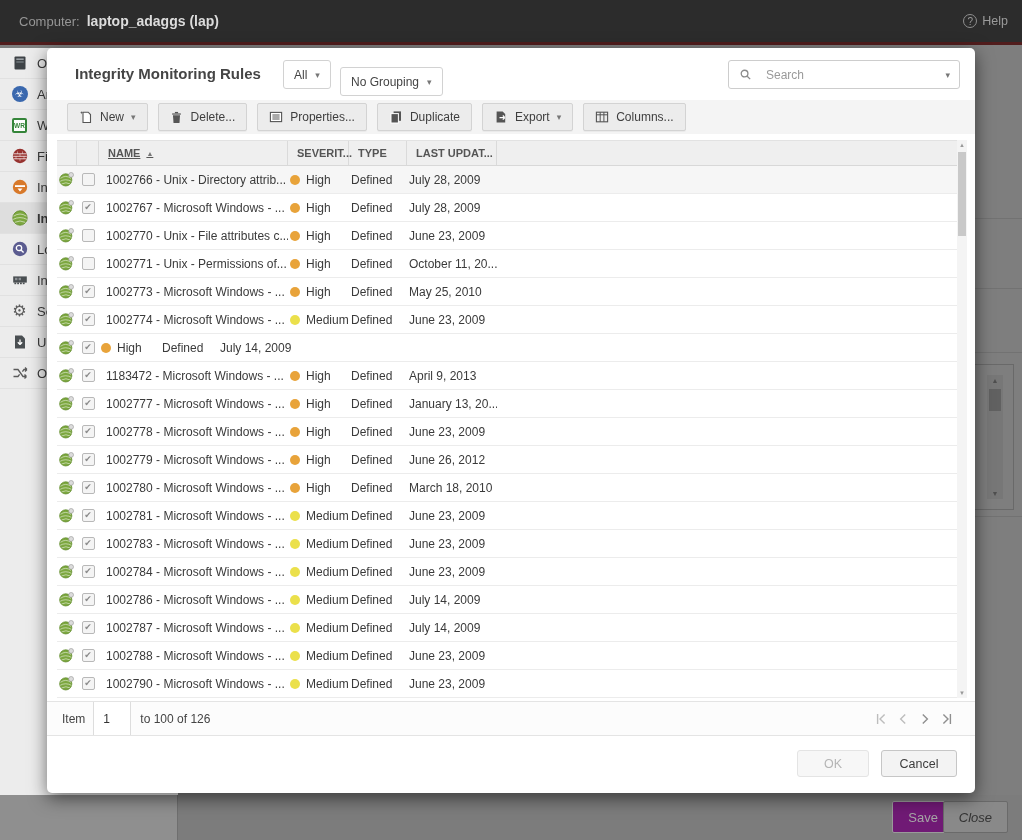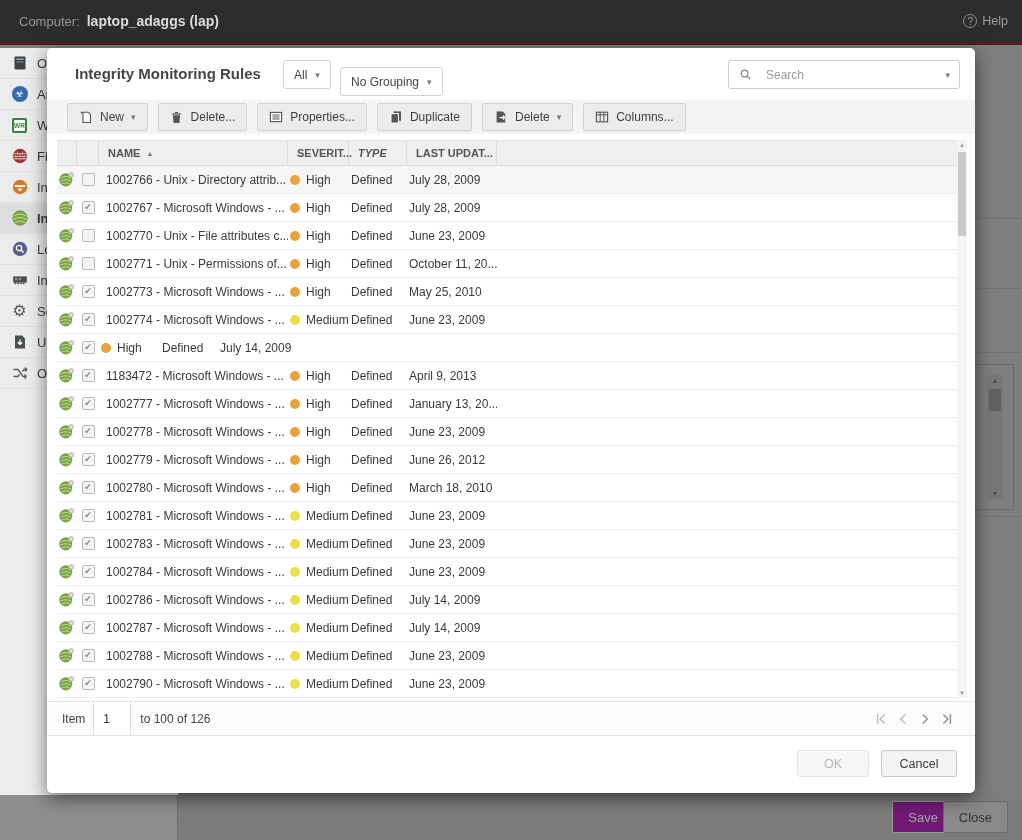--- a/index.html
+++ b/index.html
@@ -37,21 +37,21 @@
   .dim-arrow { font-size:7px; color:#4f4f4f; line-height:1; }
   .dim-thumb { position:absolute; top:14px; left:2px; width:12px; height:22px; background:rgba(0,0,0,0.18); }
 
   
   .bottombar { position:absolute; left:0; top:795px; width:1022px; height:45px; background:#7c7c7c; z-index:1; }
   .bottombar .left-seg { position:absolute; left:0; top:0; width:178px; height:45px; background:#8f8f8f;
     border-right:1px solid #6f6f6f; }
   .btn-save, .btn-close { position:absolute; top:6px; height:32px; padding:0 15px; font-size:13px;
     border-radius:2px; font-family:inherit; cursor:pointer; }
   .btn-save { right:68px; background:#701a75; border:1px solid #9a9a9a; color:#a6a6a6; }
-  .btn-close { right:14px; background:#898989; border:1px solid #6a6a6a; color:#333; }
+  .btn-close { right:14px; background:#898989; border:1px solid #6a6a6a; color:#333;font-style:italic; }
 
   
   .dialog { position:absolute; left:47px; top:48px; width:928px; height:745px; background:#fff;
     border-radius:5px; box-shadow:0 5px 18px rgba(0,0,0,0.55); z-index:10; }
   .dlg-title { position:absolute; left:28px; top:17px; font-size:15px; font-weight:bold; color:#454545; }
   .dd { position:absolute; top:12px; height:29px; background:#fff; border:1px solid #d2d2d2; border-radius:3px;
     font-size:12px; color:#444; display:flex; align-items:center; gap:8px; padding:0 10px; cursor:pointer; font-family:inherit; }
   .dd-all { left:236px; }
   .dd-group { left:293px;margin-top:7px; }
   .caret { font-size:9px; color:#777; }
@@ -309,45 +309,45 @@
         </span>
         <span>Duplicate</span>
       </button>
       <button class="tb-btn">
         <span class="tb-ic">
           <svg viewBox="0 0 14 14" width="14" height="14">
             <path d="M2.6 1.4h6l2.6 2.6v8.6h-8.6z" fill="#555"></path>
             <path d="M5.5 7.6h5.4m0 0L8.8 5.5m2.1 2.1L8.8 9.7" stroke="#fff" stroke-width="1.2" fill="none"></path>
           </svg>
         </span>
-        <span>Delete</span>
+        <span>Export</span>
         <span class="caret">▾</span>
       </button>
       <button class="tb-btn">
         <span class="tb-ic">
           <svg viewBox="0 0 14 14" width="14" height="14">
             <rect x="1.4" y="2.2" width="11.2" height="9.6" fill="none" stroke="#555" stroke-width="1.1"></rect>
             <path d="M1.4 4.8h11.2M5.2 2.2v9.6M8.9 2.2v9.6" stroke="#555" stroke-width="1"></path>
           </svg>
         </span>
         <span>Columns...</span>
       </button>
     </div>
 
   <div class="grid-header" id="grid-header">
       <div class="gh-cell" style="width: 20px; padding-left: 0px;"></div>
       <div class="gh-cell" style="width: 22px; padding-left: 0px;"></div>
-      <div class="gh-cell" style="width: 189px;">
+      <div class="gh-cell" style="width: 189px; text-decoration: underline;">
         <span>NAME</span>
         <span class="sort-arrow">▲</span>
       </div>
       <div class="gh-cell" style="width: 61px;">
         <span>SEVERIT...</span>
       </div>
-      <div class="gh-cell" style="width: 58px; font-style: italic;">
+      <div class="gh-cell" style="width: 58px;">
         <span>TYPE</span>
       </div>
       <div class="gh-cell" style="width: 90px;">
         <span>LAST UPDAT...</span>
       </div>
       <div class="gh-cell filler"></div>
     </div>
   <div class="grid-body" id="grid-body">
       <div class="grid-row hovered">
         <div class="cell c-icon">

